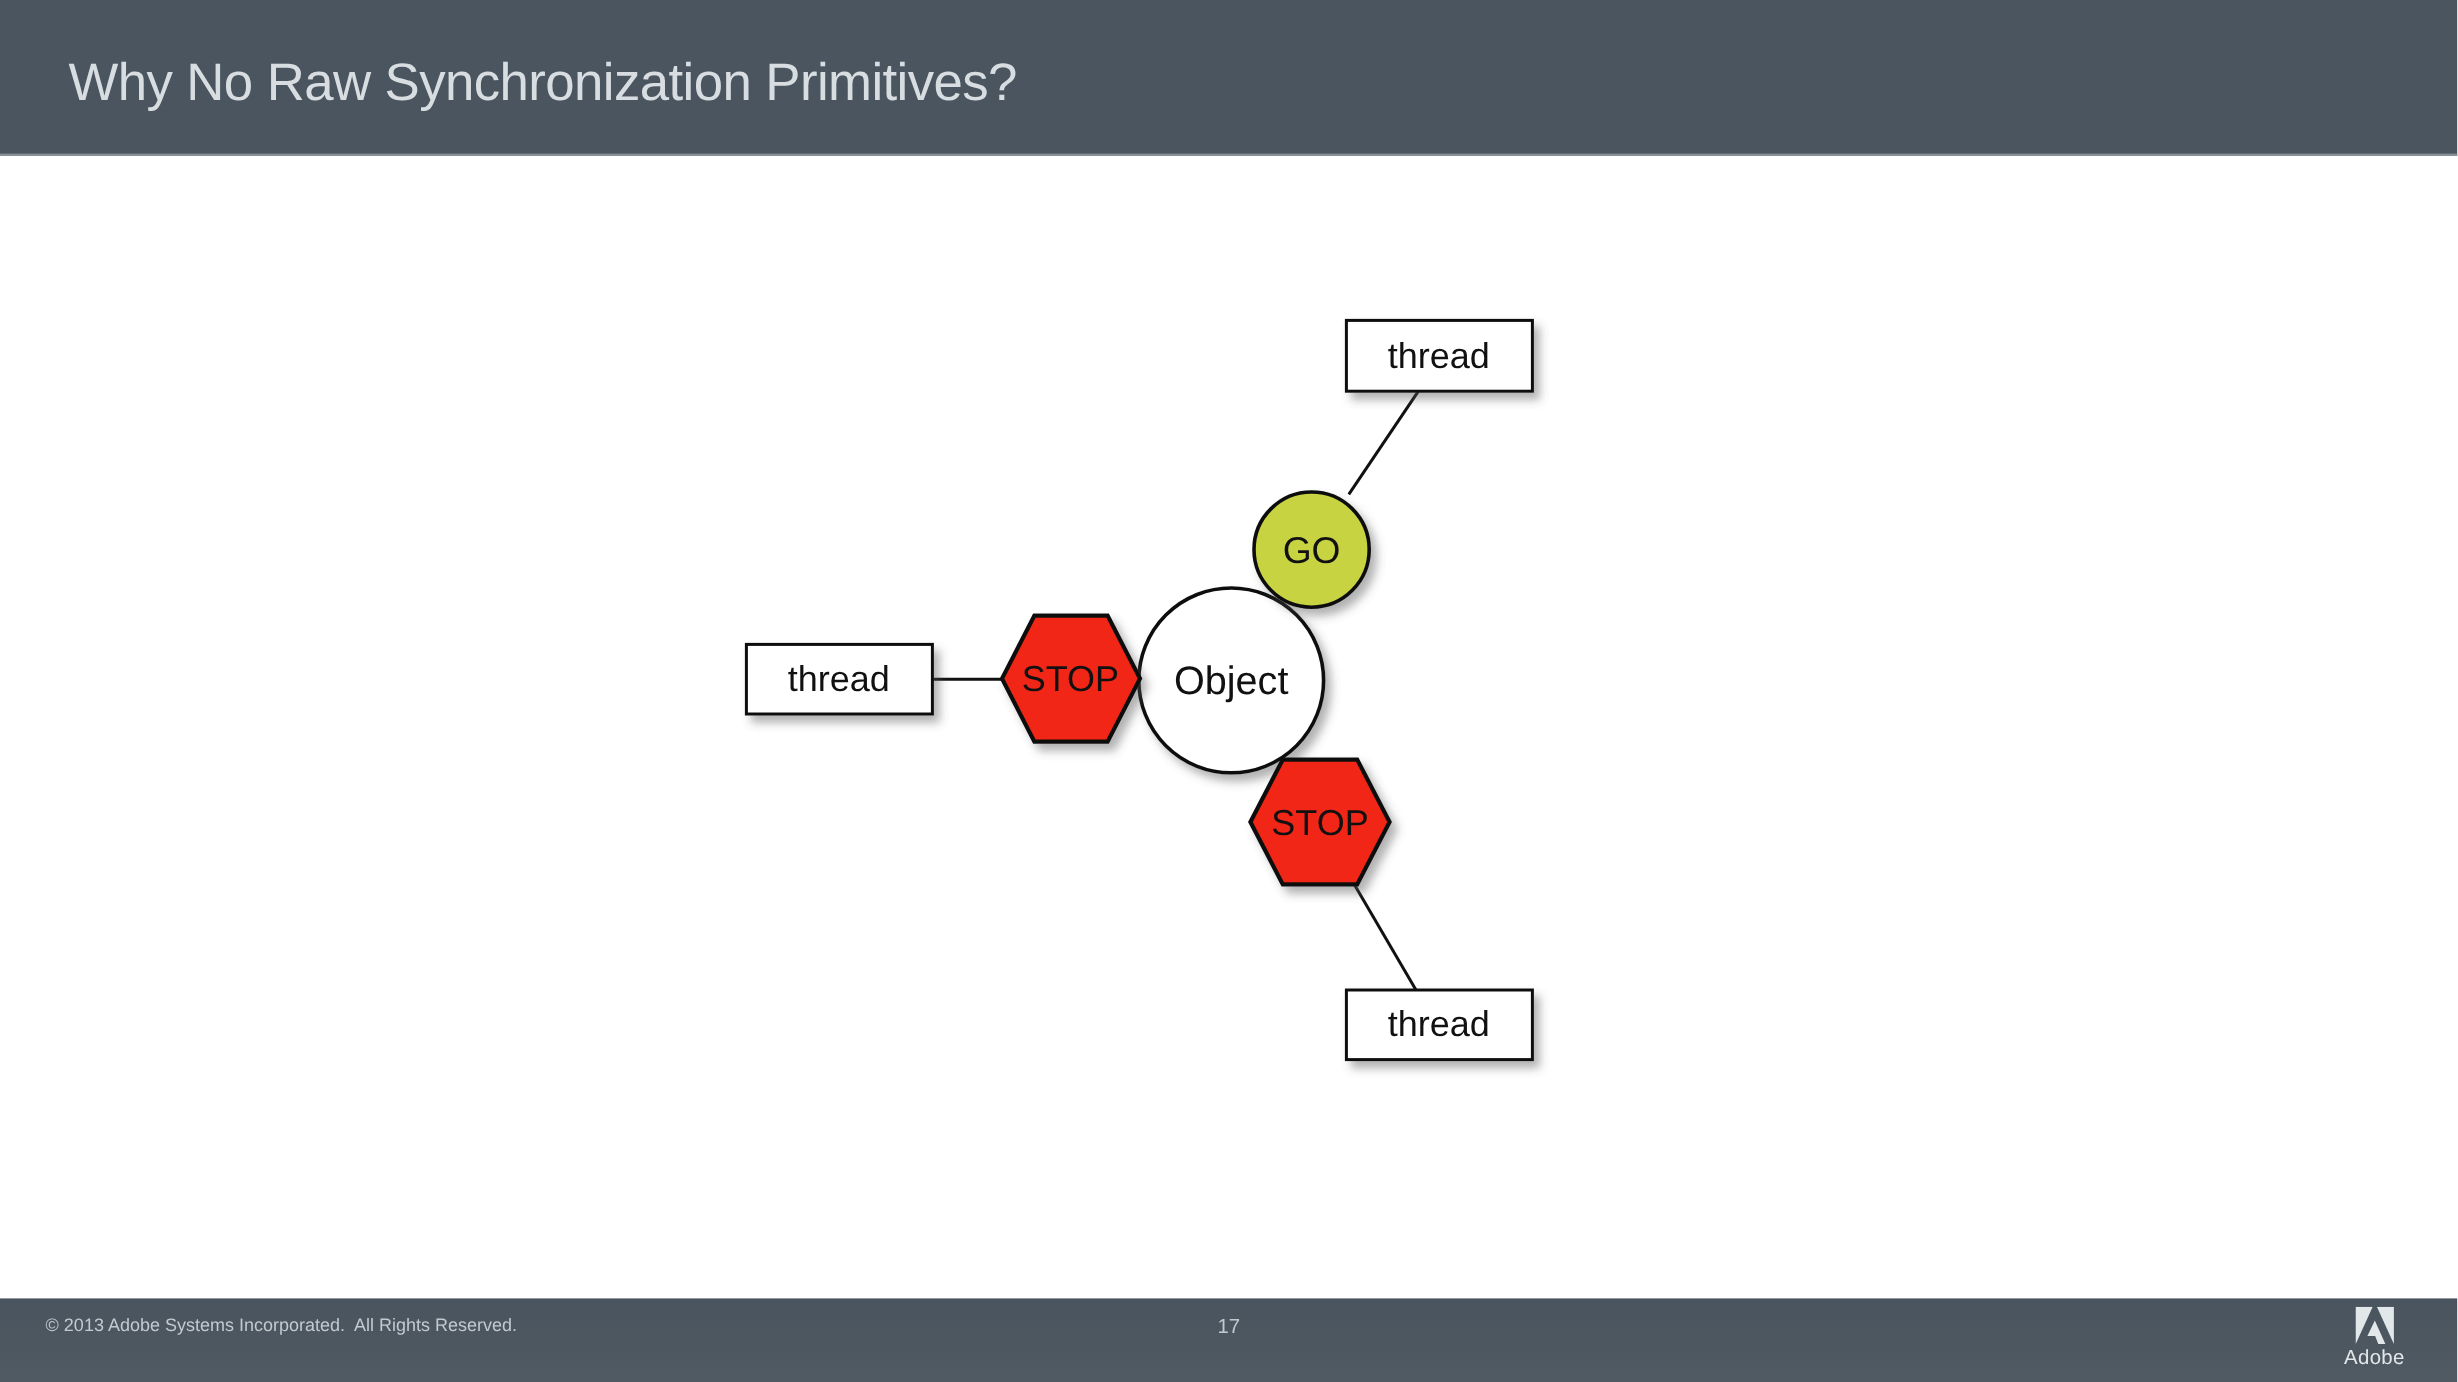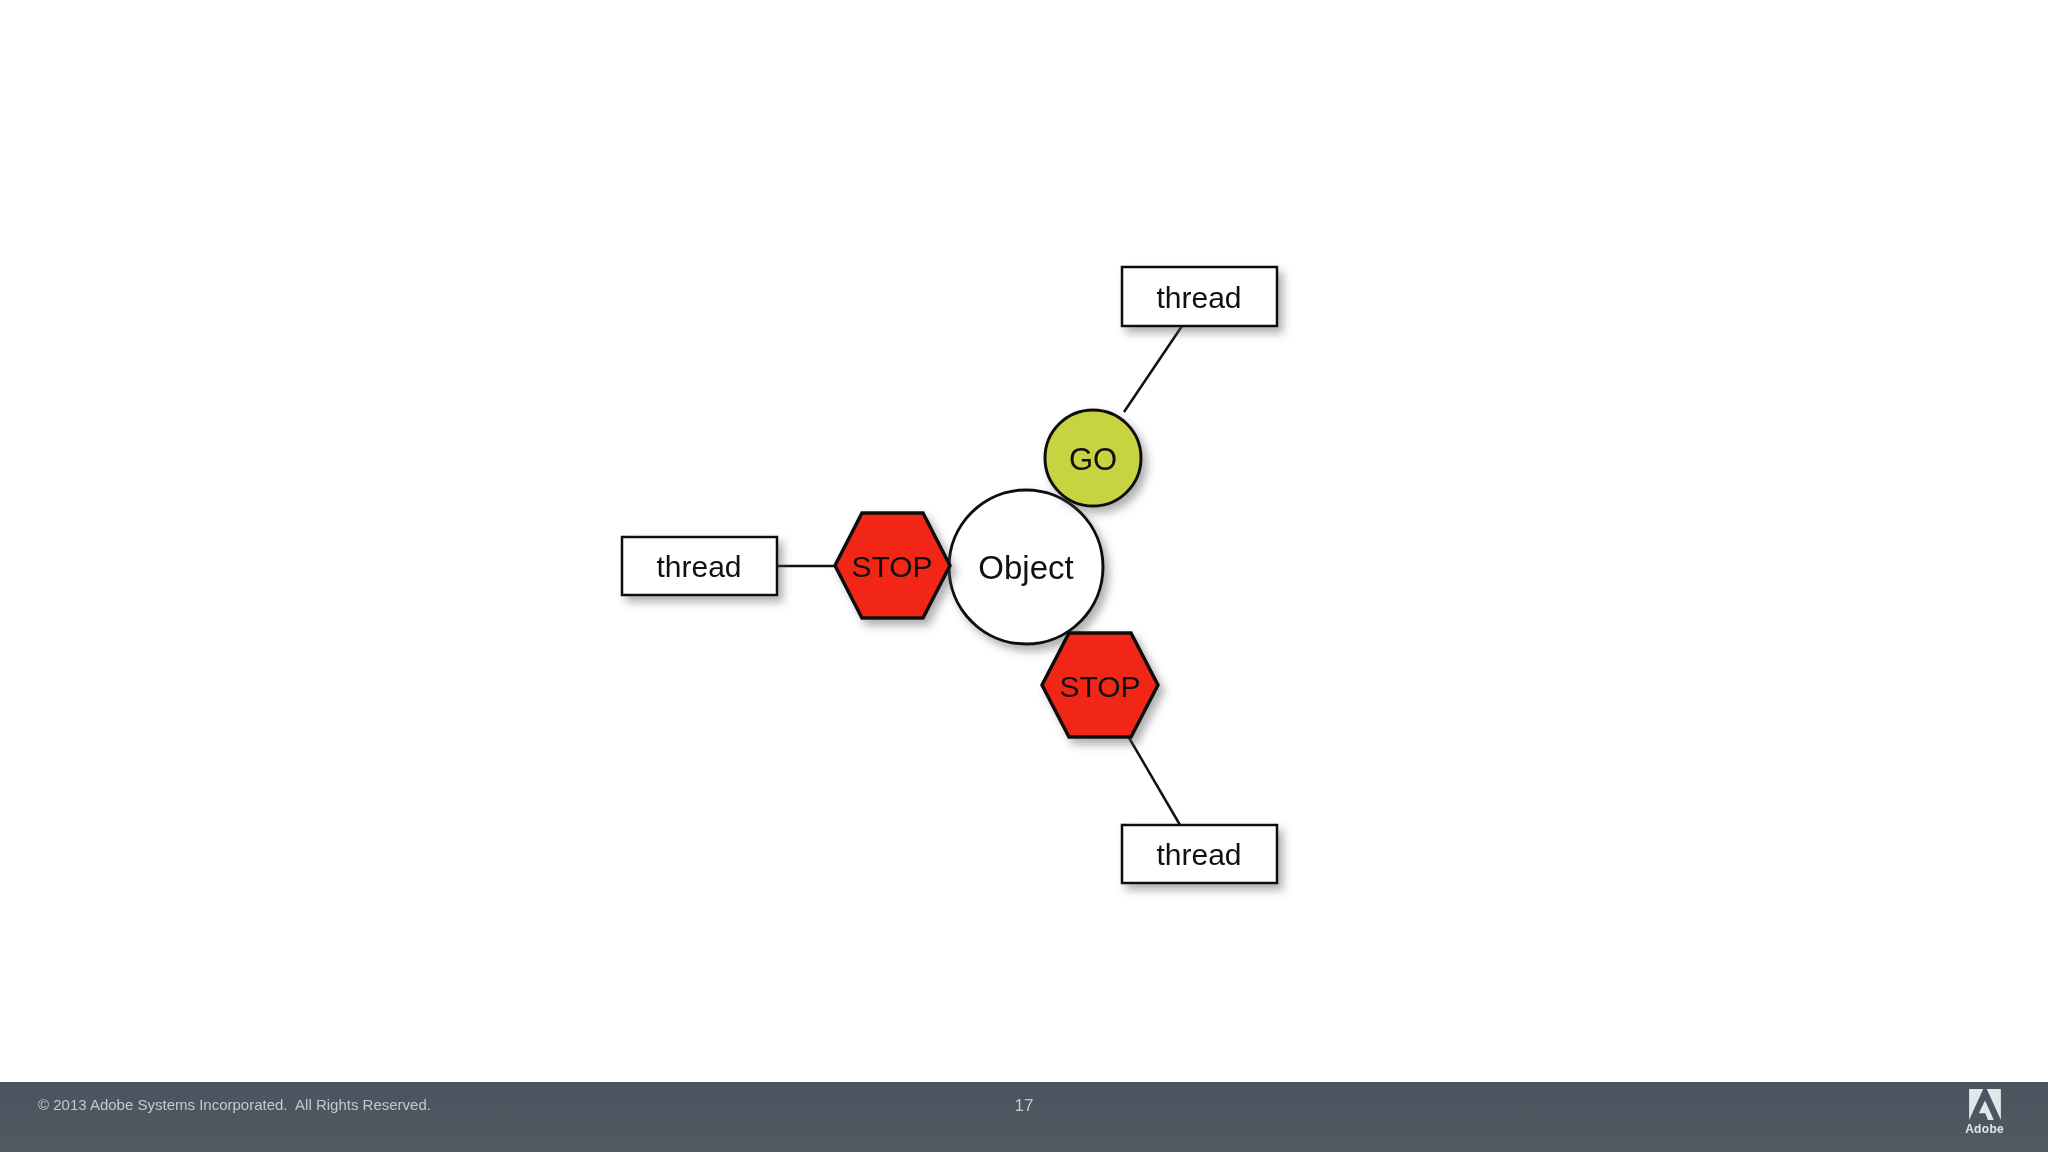--- a/index.html
+++ b/index.html
@@ -73,31 +73,34 @@
   .footer-logo {
     position: absolute;
     right: 44px;
     top: 7px;
     display: flex;
     flex-direction: column;
     align-items: center;
     gap: 2px;
   }
   .footer-logo-text {
-    font-size: 12px;
-    font-weight: bold;
+    font-size: 17px;
+    font-weight: normal;
     color: #e2e7ea;
     letter-spacing: 0.3px;
   }
 </style>
 </head>
 <body>
 
 <div class="slide">
 
+  <header class="slide-header">
+    <h1 class="slide-title">Why No Raw Synchronization Primitives?</h1>
+  </header>
 
   <div class="slide-body">
     <svg class="diagram-svg" width="2048" height="952" viewBox="0 0 2048 952" xmlns="http://www.w3.org/2000/svg">
       <defs>
         <filter id="shapeShadow" x="-30%" y="-30%" width="170%" height="170%">
           <feDropShadow dx="5" dy="6" stdDeviation="4" flood-color="#555555" flood-opacity="0.45"></feDropShadow>
         </filter>
       </defs>
 
       <line x1="1182" y1="196" x2="1124" y2="282" stroke="#111111" stroke-width="2.5"></line>

